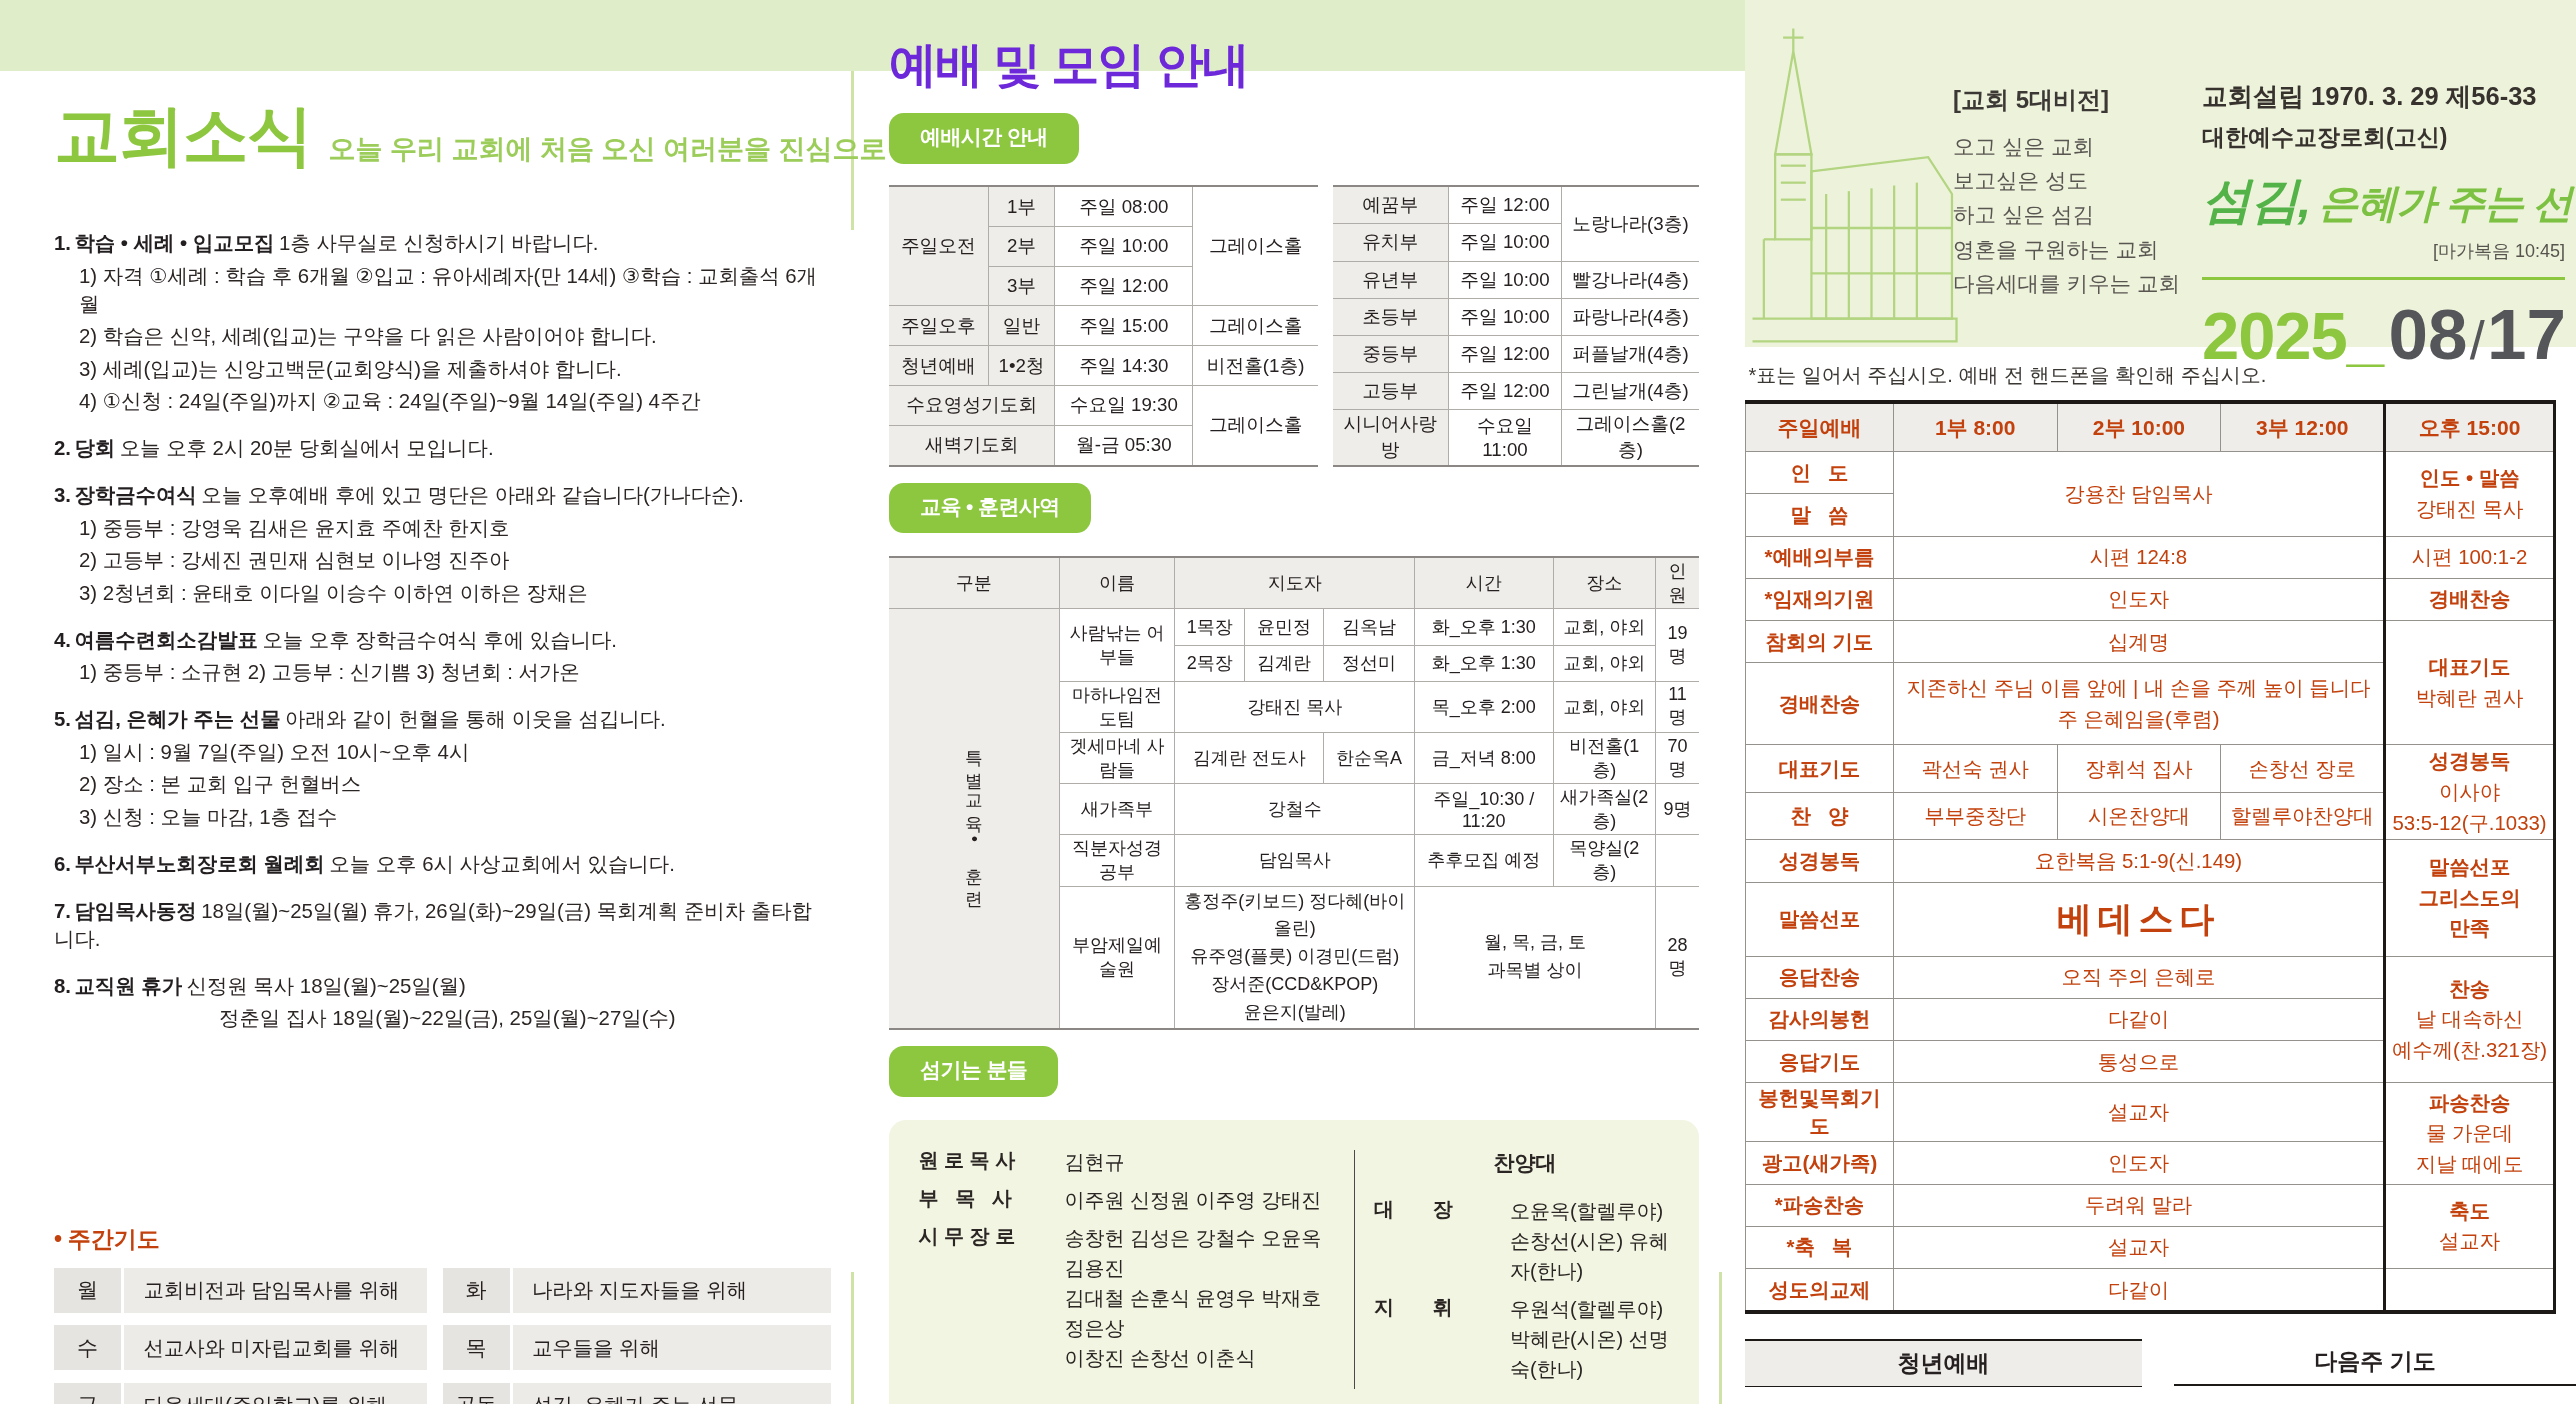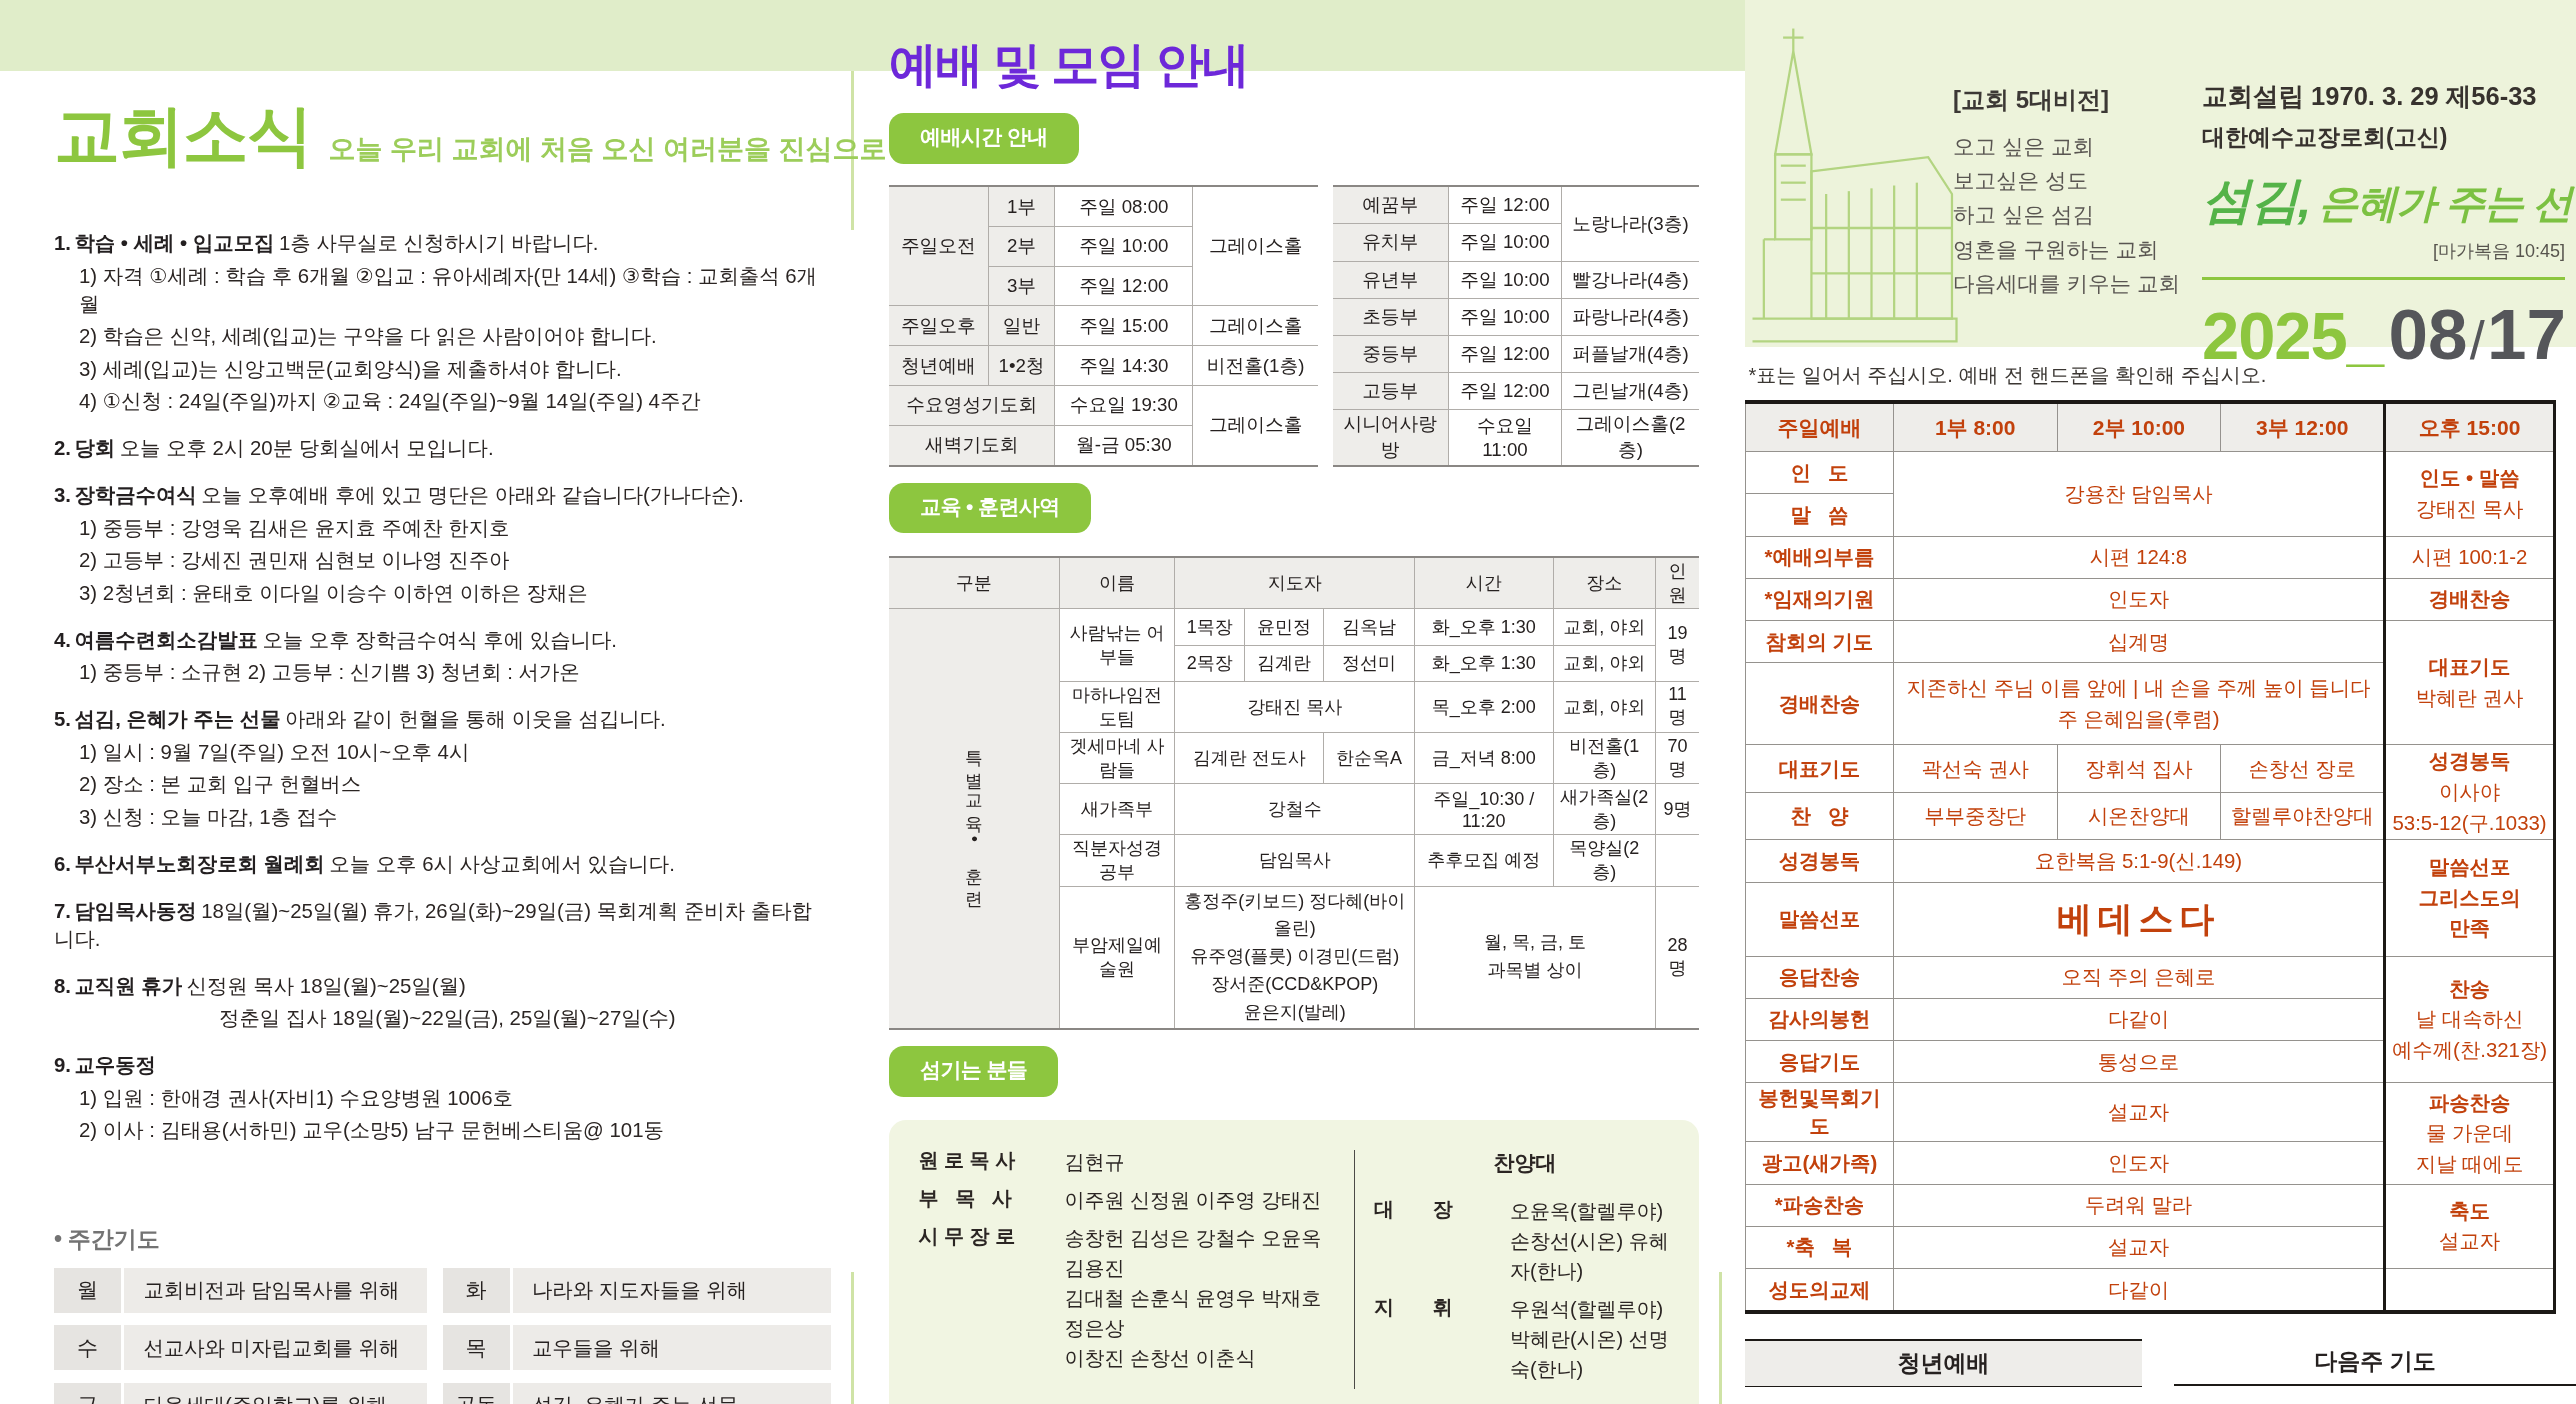--- a/index.html
+++ b/index.html
@@ -16,21 +16,21 @@
   .news-head{white-space:nowrap;}
   .news-title{display:inline;color:#8dc63f;font-size:66px;font-weight:bold;letter-spacing:-1.7px;}
   .news-sub{color:#9ccd5a;font-size:27px;font-weight:bold;margin-left:14.7px;}
   .news-list{margin-top:48px;font-size:20.4px;line-height:28px;color:#2b2523;}
   .news-item{margin-bottom:19px;}
   .news-item .no,.news-item .t{font-weight:bold;color:#231f20;}
   .news-item .t{margin:0 4.5px 0 3.4px;}
   .sub-line{padding-left:25px;margin-top:4.5px;}
   .sub-line.indent2{padding-left:165px;}
   .weekly{position:absolute;left:0;top:1133px;width:777px;}
-  .weekly-title{font-size:23px;font-weight:bold;color:#737373;}
+  .weekly-title{font-size:23px;font-weight:bold;color:#c2410c;}
   .weekly-title .dot{margin-right:5.7px;}
   .wk-row{display:flex;margin-top:12.5px;}
   .wk-pair{display:flex;width:389px;}
   .wk-day{width:67px;height:45px;background:#e6e4e1;display:flex;align-items:center;justify-content:center;font-size:21px;}
   .wk-txt{flex:1;height:45px;background:#edebe8;display:flex;align-items:center;padding-left:19px;font-size:20.4px;margin-left:3.4px;margin-right:16px;}
   .wk-pair:last-child .wk-txt{margin-right:0;}
 
   
   .col-mid{position:absolute;left:889px;top:33px;width:810px;}
   .mid-title{color:#6d28d9;font-size:48px;font-weight:bold;letter-spacing:-1.7px;margin:0;}
@@ -171,25 +171,20 @@
 
       <div class="news-item">
         <div><span class="no">7.</span><span class="t">담임목사동정</span><span>18일(월)~25일(월) 휴가, 26일(화)~29일(금) 목회계획 준비차 출타합니다.</span></div>
       </div>
 
       <div class="news-item">
         <div><span class="no">8.</span><span class="t">교직원 휴가</span><span>신정원 목사 18일(월)~25일(월)</span></div>
         <div class="sub-line indent2">정춘일 집사 18일(월)~22일(금), 25일(월)~27일(수)</div>
       </div>
 
-      <div class="news-item">
-        <div><span class="no">9.</span><span class="t">교우동정</span></div>
-        <div class="sub-line">1) 입원 : 한애경 권사(자비1) 수요양병원 1006호</div>
-        <div class="sub-line">2) 이사 : 김태용(서하민) 교우(소망5) 남구 문헌베스티움@ 101동</div>
-      </div>
     </div>
 
     <div class="weekly">
       <div class="weekly-title"><span class="dot">•</span><span>주간기도</span></div>
       <div class="wk-row">
         <div class="wk-pair">
             <div class="wk-day">월</div>
             <div class="wk-txt">교회비전과 담임목사를 위해</div>
           </div>
         <div class="wk-pair">

